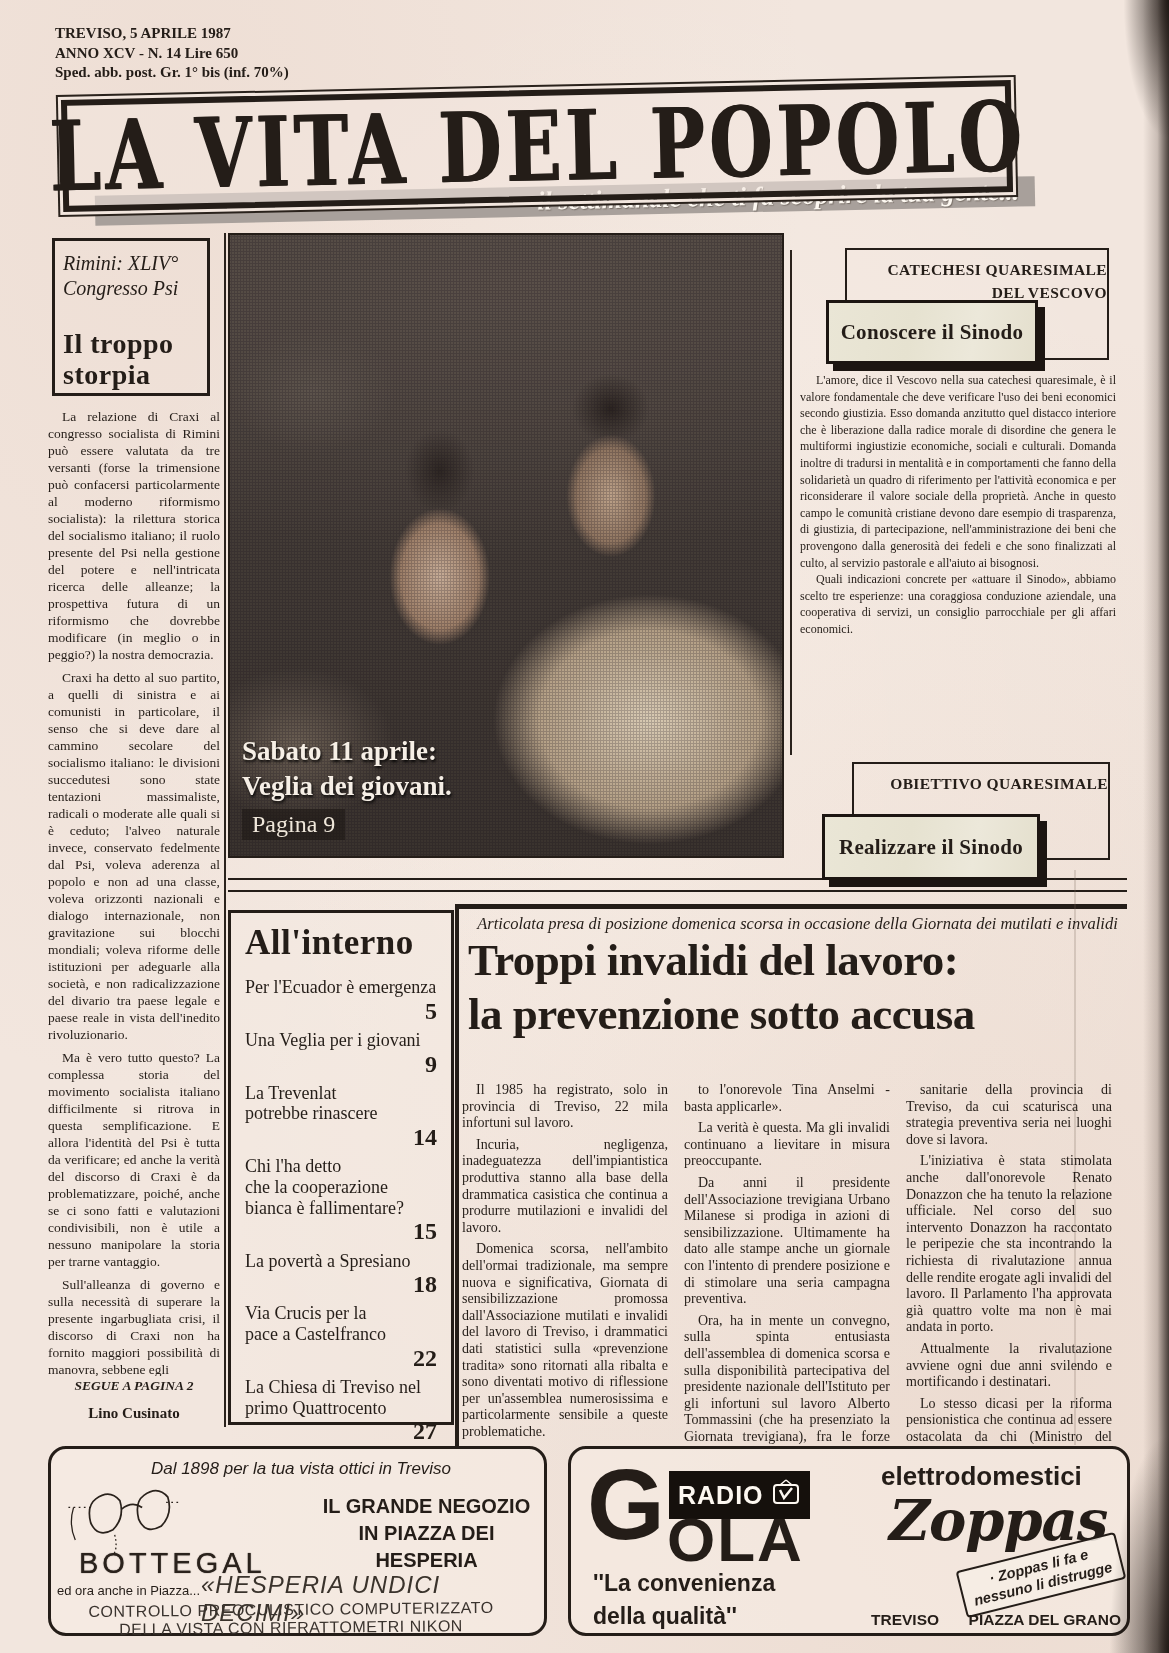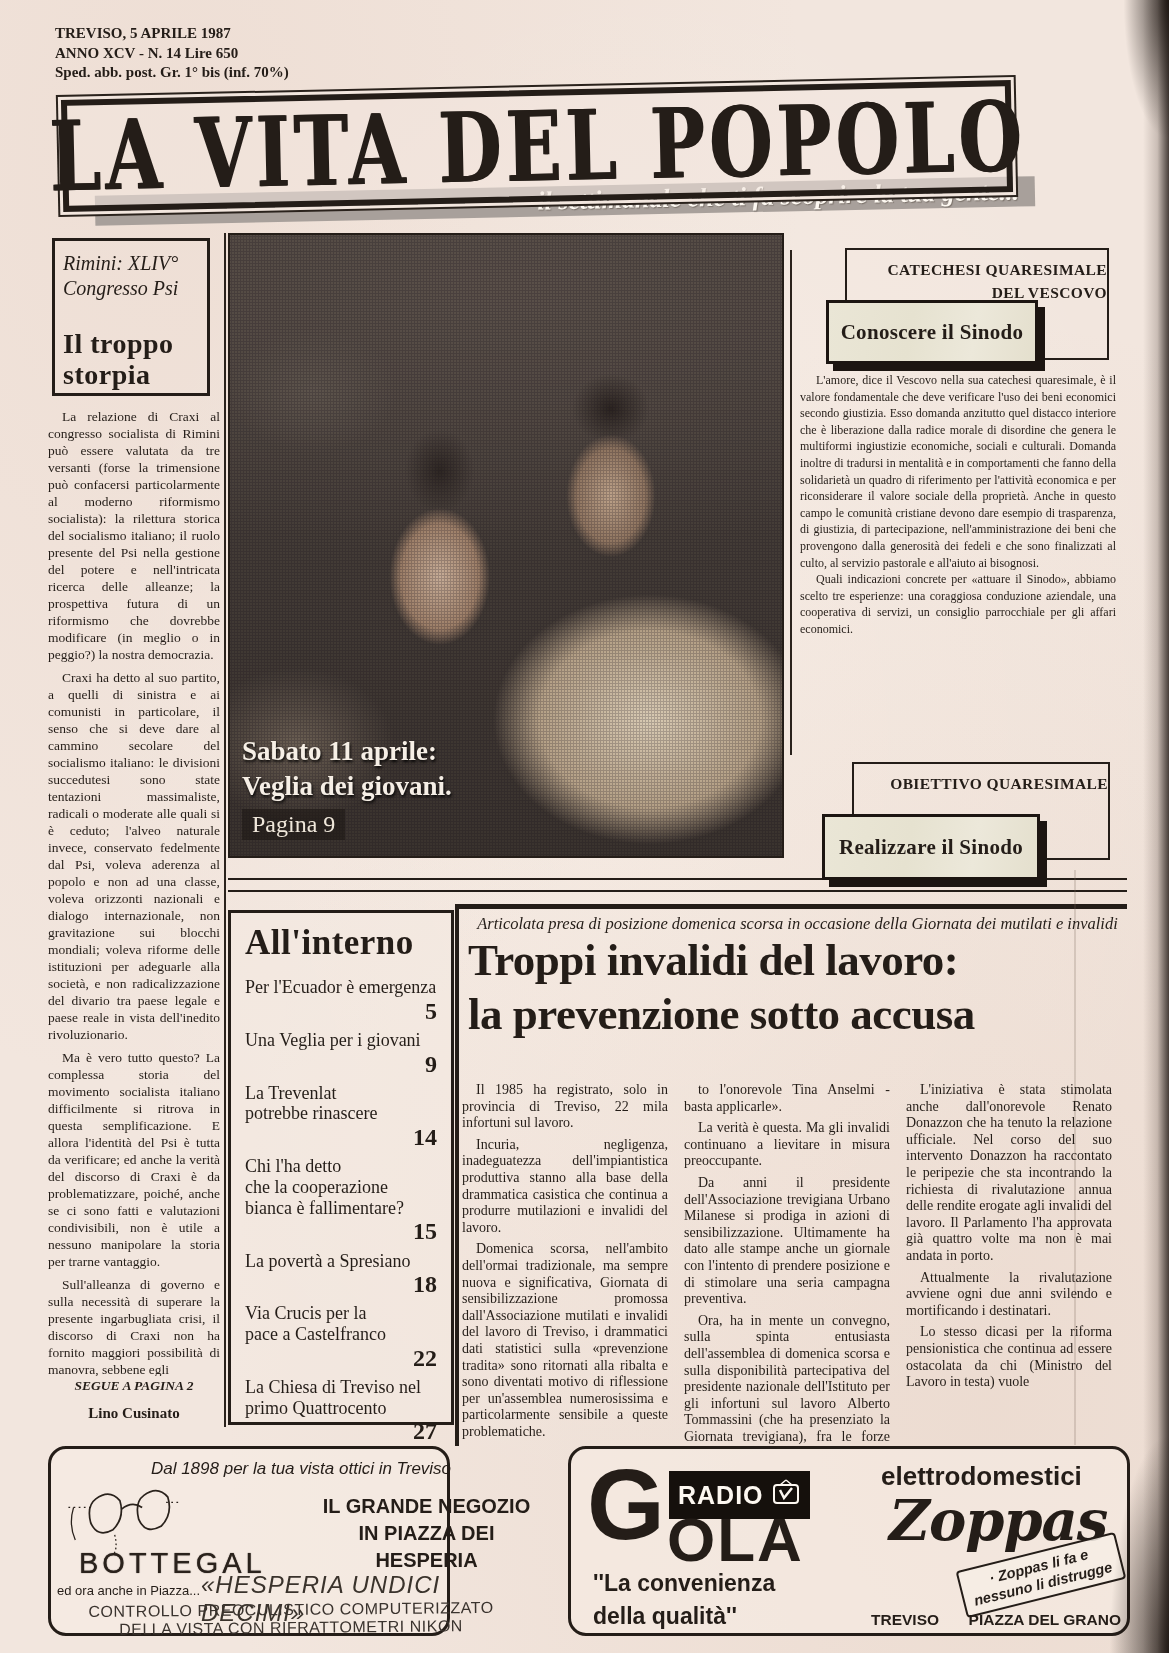--- a/index.html
+++ b/index.html
@@ -78,21 +78,21 @@
   .idx-num{font-weight:bold;font-size:24px;text-align:right;line-height:1.05;margin:1px 2px 6px 0;}
   
   .ma-kicker{left:470px;top:914px;width:655px;font-style:italic;font-size:16.5px;text-align:center;}
   .ma-h1{left:468px;top:938px;width:660px;font-weight:bold;font-size:45px;letter-spacing:-.5px;line-height:1.0;}
   .ma-h2{left:468px;top:992px;width:660px;font-weight:bold;font-size:45px;letter-spacing:-.5px;line-height:1.0;}
   .ma-col{top:1082px;width:206px;height:362px;overflow:hidden;font-size:14px;line-height:16.6px;text-align:justify;}
   .ma-col p{margin:0 0 5px 0;text-indent:14px;}
   .c1{left:462px;} .c2{left:684px;} .c3{left:906px;}
   
   .ad{border:3px solid #241d18;border-radius:18px;box-sizing:border-box;background:rgba(246,237,229,.6);}
-  .ad-l{left:48px;top:1446px;width:402px;height:190px;}
+  .ad-l{left:48px;top:1446px;width:499px;height:190px;}
   .ad-r{left:568px;top:1446px;width:562px;height:190px;}
   .sans{font-family:"Liberation Sans",sans-serif;}
   .bt-tag{left:70px;top:10px;width:360px;font-style:italic;font-size:17px;text-align:center;}
   .bt-glasses{left:14px;top:34px;}
   .bt-brand{left:28px;top:98px;font-weight:normal;font-size:29px;letter-spacing:4px;color:#2a221c;text-shadow:0 0 1px #2a221c;}
   .bt-negozio{left:268px;top:44px;width:215px;font-weight:bold;font-size:20px;line-height:1.35;text-align:center;}
   .bt-hesp-pre{left:6px;top:134px;font-size:13px;}
   .bt-hesp{left:150px;top:122px;font-size:24px;letter-spacing:1px;color:#3a332c;}
   .bt-hesp i{}
   .bt-ctrl1{left:30px;top:152px;width:420px;font-size:16px;letter-spacing:.5px;color:#3a332e;text-align:center;transform:rotate(-.6deg);}
@@ -221,20 +221,21 @@
     <p>Domenica scorsa, nell'ambito dell'ormai tradizionale, ma sempre nuova e significativa, Giornata di sensibilizzazione promossa dall'Associazione mutilati e invalidi del lavoro di Treviso, i drammatici dati statistici sulla «prevenzione tradita» sono ritornati alla ribalta e sono diventati motivo di riflessione per un'assemblea numerosissima e particolarmente sensibile a queste problematiche.</p>
 
   </div>
   <div class="abs ma-col c2">
     <p>to l'onorevole Tina Anselmi -basta applicarle».</p>
     <p>La verità è questa. Ma gli invalidi continuano a lievitare in misura preoccupante.</p>
     <p>Da anni il presidente dell'Associazione trevigiana Urbano Milanese si prodiga in azioni di sensibilizzazione. Ultimamente ha dato alle stampe anche un giornale con l'intento di prendere posizione e di stimolare una seria campagna preventiva.</p>
     <p>Ora, ha in mente un convegno, sulla spinta entusiasta dell'assemblea di domenica scorsa e sulla disponibilità partecipativa del presidente nazionale dell'Istituto per gli infortuni sul lavoro Alberto Tommassini (che ha presenziato la Giornata trevigiana), fra le forze politiche, sociali e socio-</p>
   </div>
   <div class="abs ma-col c3">
+    <p>sanitarie della provincia di Treviso, da cui scaturisca una strategia preventiva seria nei luoghi dove si lavora.</p>
     <p>L'iniziativa è stata stimolata anche dall'onorevole Renato Donazzon che ha tenuto la relazione ufficiale. Nel corso del suo intervento Donazzon ha raccontato le peripezie che sta incontrando la richiesta di rivalutazione annua delle rendite erogate agli invalidi del lavoro. Il Parlamento l'ha approvata già quattro volte ma non è mai andata in porto.</p>
     <p>Attualmente la rivalutazione avviene ogni due anni svilendo e mortificando i destinatari.</p>
     <p>Lo stesso dicasi per la riforma pensionistica che continua ad essere ostacolata da chi (Ministro del Lavoro in testa) vuole</p>
 
   </div>
 
   <div class="abs ad ad-l sans">
     <div class="abs bt-tag">Dal 1898 per la tua vista ottici in Treviso</div>
     <span class="abs bt-glasses">
       <svg width="120" height="78" viewBox="0 0 140 90">

